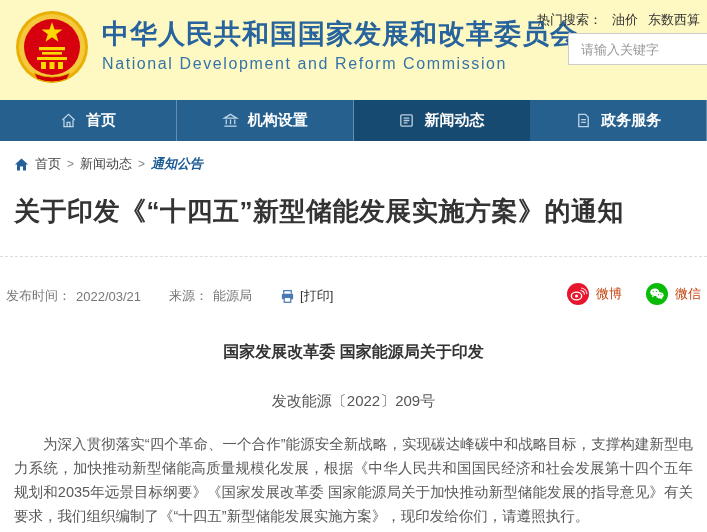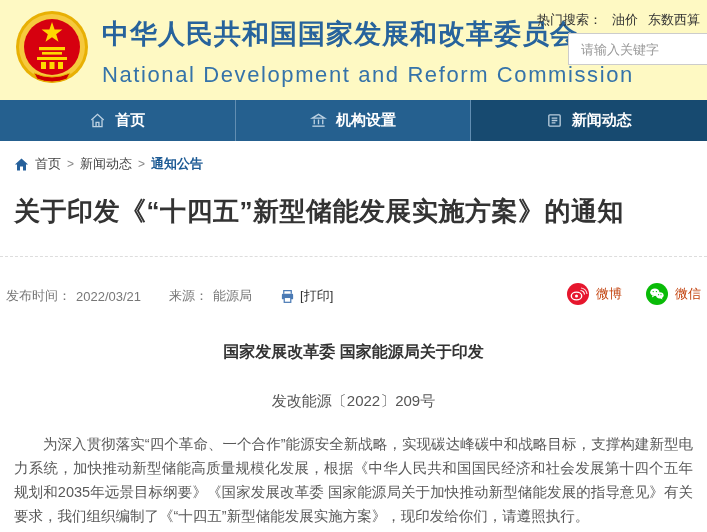--- a/index.html
+++ b/index.html
@@ -4,40 +4,40 @@
 <style>
   * { margin:0; padding:0; box-sizing:border-box; }
   html,body { width:707px; height:532px; overflow:hidden; background:#fff;
     font-family:"Liberation Sans","DejaVu Sans",sans-serif; }
 
   
   .header { position:relative; height:100px; background:#fef9c3; }
   .emblem { position:absolute; left:14px; top:9px; width:76px; height:76px; }
   .titles { position:absolute; left:102px; top:16px; }
   .title-zh { color:#27639c; font-size:27px; font-weight:bold; letter-spacing:1px; white-space:nowrap; }
-  .title-en { color:#3573a9; font-size:22px; letter-spacing:1.6px; margin-top:10px; white-space:nowrap; }
+  .title-en { color:#3573a9; font-size:16px; letter-spacing:1.6px; margin-top:3px; white-space:nowrap; }
   .hot-search { position:absolute; top:11px; right:7px; font-size:13px; color:#333; white-space:nowrap; }
   .hot-search a { color:#333; text-decoration:none; margin-left:10px; cursor:pointer; }
   .search-input { position:absolute; left:568px; top:33px; width:160px; height:32px;
     border:1px solid #ccc; outline:none; padding:0 12px; font-size:13px; color:#333; }
   .search-input::placeholder { color:#999; }
 
   
   .nav { display:flex; height:41px; background:#25608f; }
   .nav-item { flex:1; display:flex; align-items:center; justify-content:center; gap:9px;
     color:#fff; font-size:15px; font-weight:bold; cursor:pointer;
     border-right:1px solid rgba(173,200,221,.45); }
   .nav-item.active { background:#174a70; border-right-color:transparent; }
   .nav-item svg { opacity:.85; }
 
   
   .breadcrumb { display:flex; align-items:center; gap:6px; margin:14px 14px 0; font-size:13px; color:#444; }
   .breadcrumb a { color:#444; text-decoration:none; cursor:pointer; }
   .breadcrumb .sep { color:#888; font-size:12px; }
-  .breadcrumb a.current { color:#1c5a94; font-weight:bold; }
+  .breadcrumb a.current { color:#1c5a94; font-weight:bold;font-style:italic; }
 
   
   .page-title { margin:21px 14px 0; font-size:26px; font-weight:bold; color:#333; letter-spacing:.5px; }
   .dashed-line { border-bottom:1px dashed #ddd; margin-top:27px; }
 
   .meta-row { display:flex; align-items:flex-end; margin:26px 6px 0; font-size:13px; color:#777; }
   .meta-item { margin-right:28px; display:flex; align-items:center; gap:5px; }
   .print-link { color:#333; text-decoration:none; cursor:pointer; display:flex; align-items:center; gap:5px; }
   .share { margin-left:auto; display:flex; align-items:center; gap:8px; }
   .share .share-btn { display:flex; align-items:center; gap:7px; color:#c2410c; cursor:pointer; margin-left:16px; }
@@ -94,20 +94,27 @@
         <path d="M2.5 15 H15.5"></path>
       </svg>
     <span>机构设置</span>
   </div>
   <div class="nav-item active">
     <svg width="17" height="17" viewBox="0 0 18 18" fill="none" stroke="#d8e6f1" stroke-width="1.4">
         <rect x="3" y="3" width="12" height="12" rx="1"></rect>
         <path d="M6 6.5 H12 M6 9 H12 M6 11.5 H10"></path>
       </svg>
     <span>新闻动态</span>
+  </div>
+  <div class="nav-item">
+    <svg width="17" height="17" viewBox="0 0 18 18" fill="none" stroke="#d8e6f1" stroke-width="1.4">
+        <path d="M4 2.5 H11 L14 5.5 V15.5 H4 Z"></path>
+        <path d="M6.5 8 H11.5 M6.5 11 H11.5"></path>
+      </svg>
+    <span>政务服务</span>
   </div>
 </div>
 
 <div class="breadcrumb">
   <svg width="15" height="15" viewBox="0 0 16 16">
       <path d="M8 1.5 L15 8 H12.8 V14.5 H9.6 V10.2 H6.4 V14.5 H3.2 V8 H1 Z" fill="#26609b"></path>
     </svg>
   <a>首页</a>
   <span class="sep">&gt;</span>
   <a>新闻动态</a>

